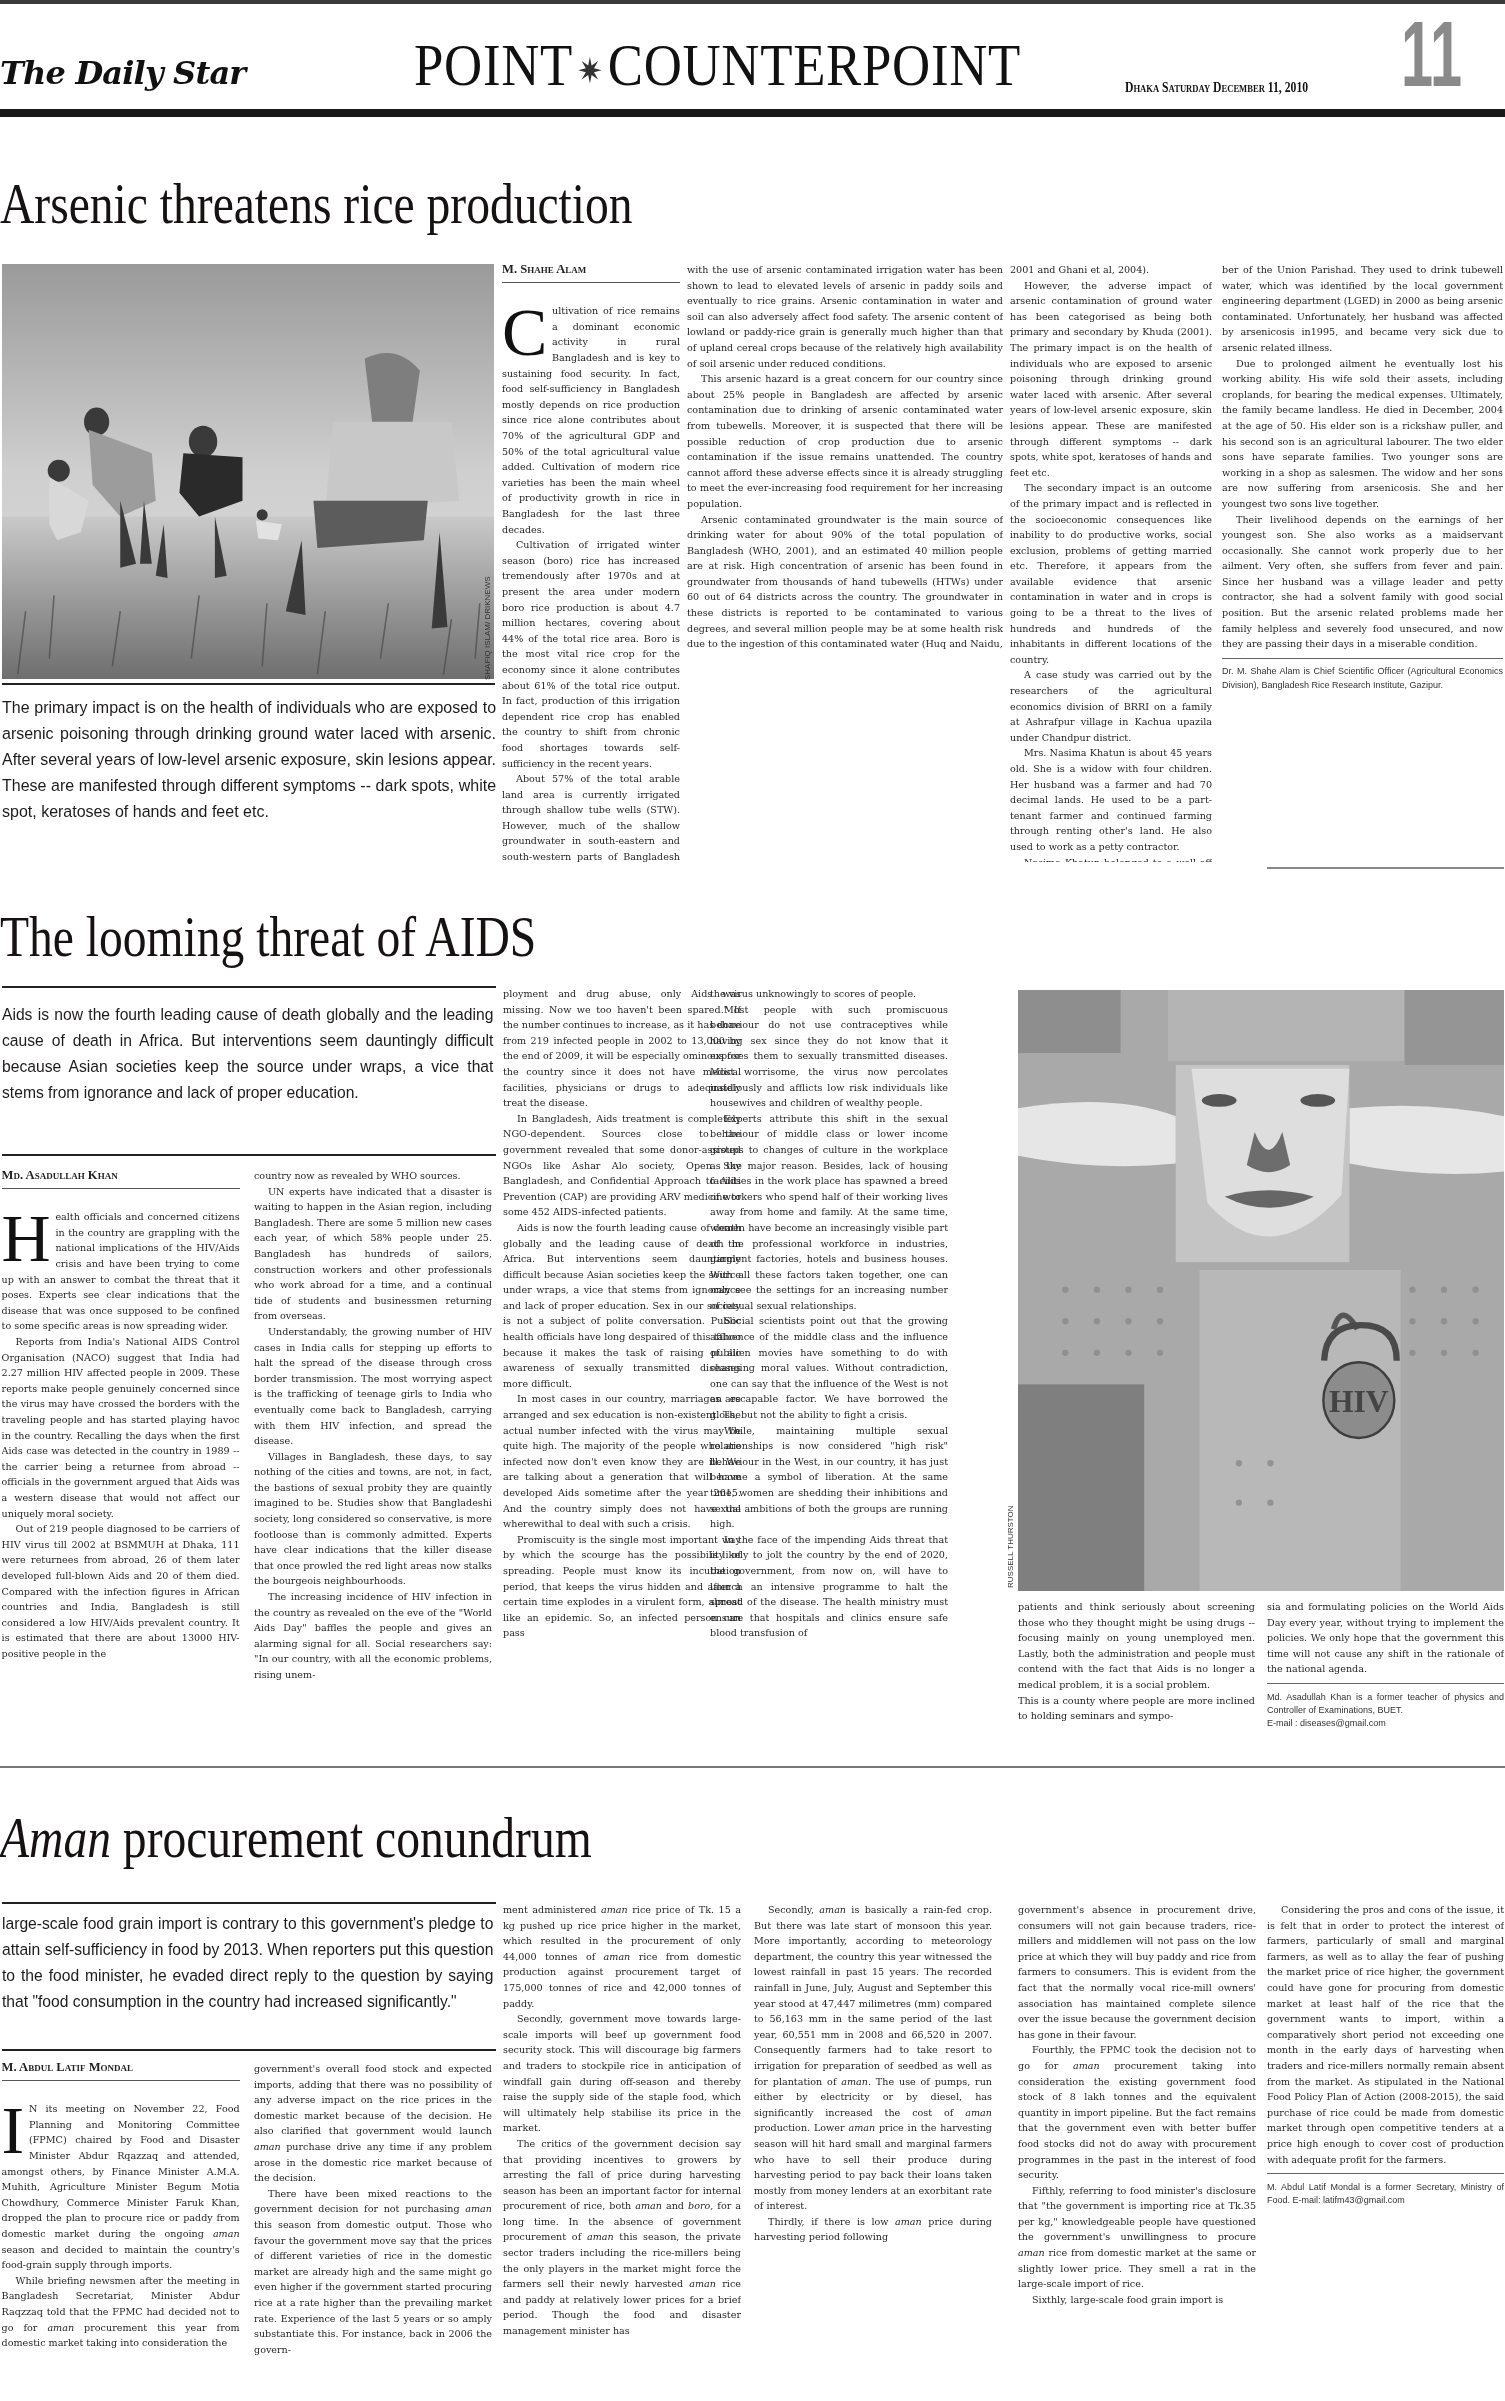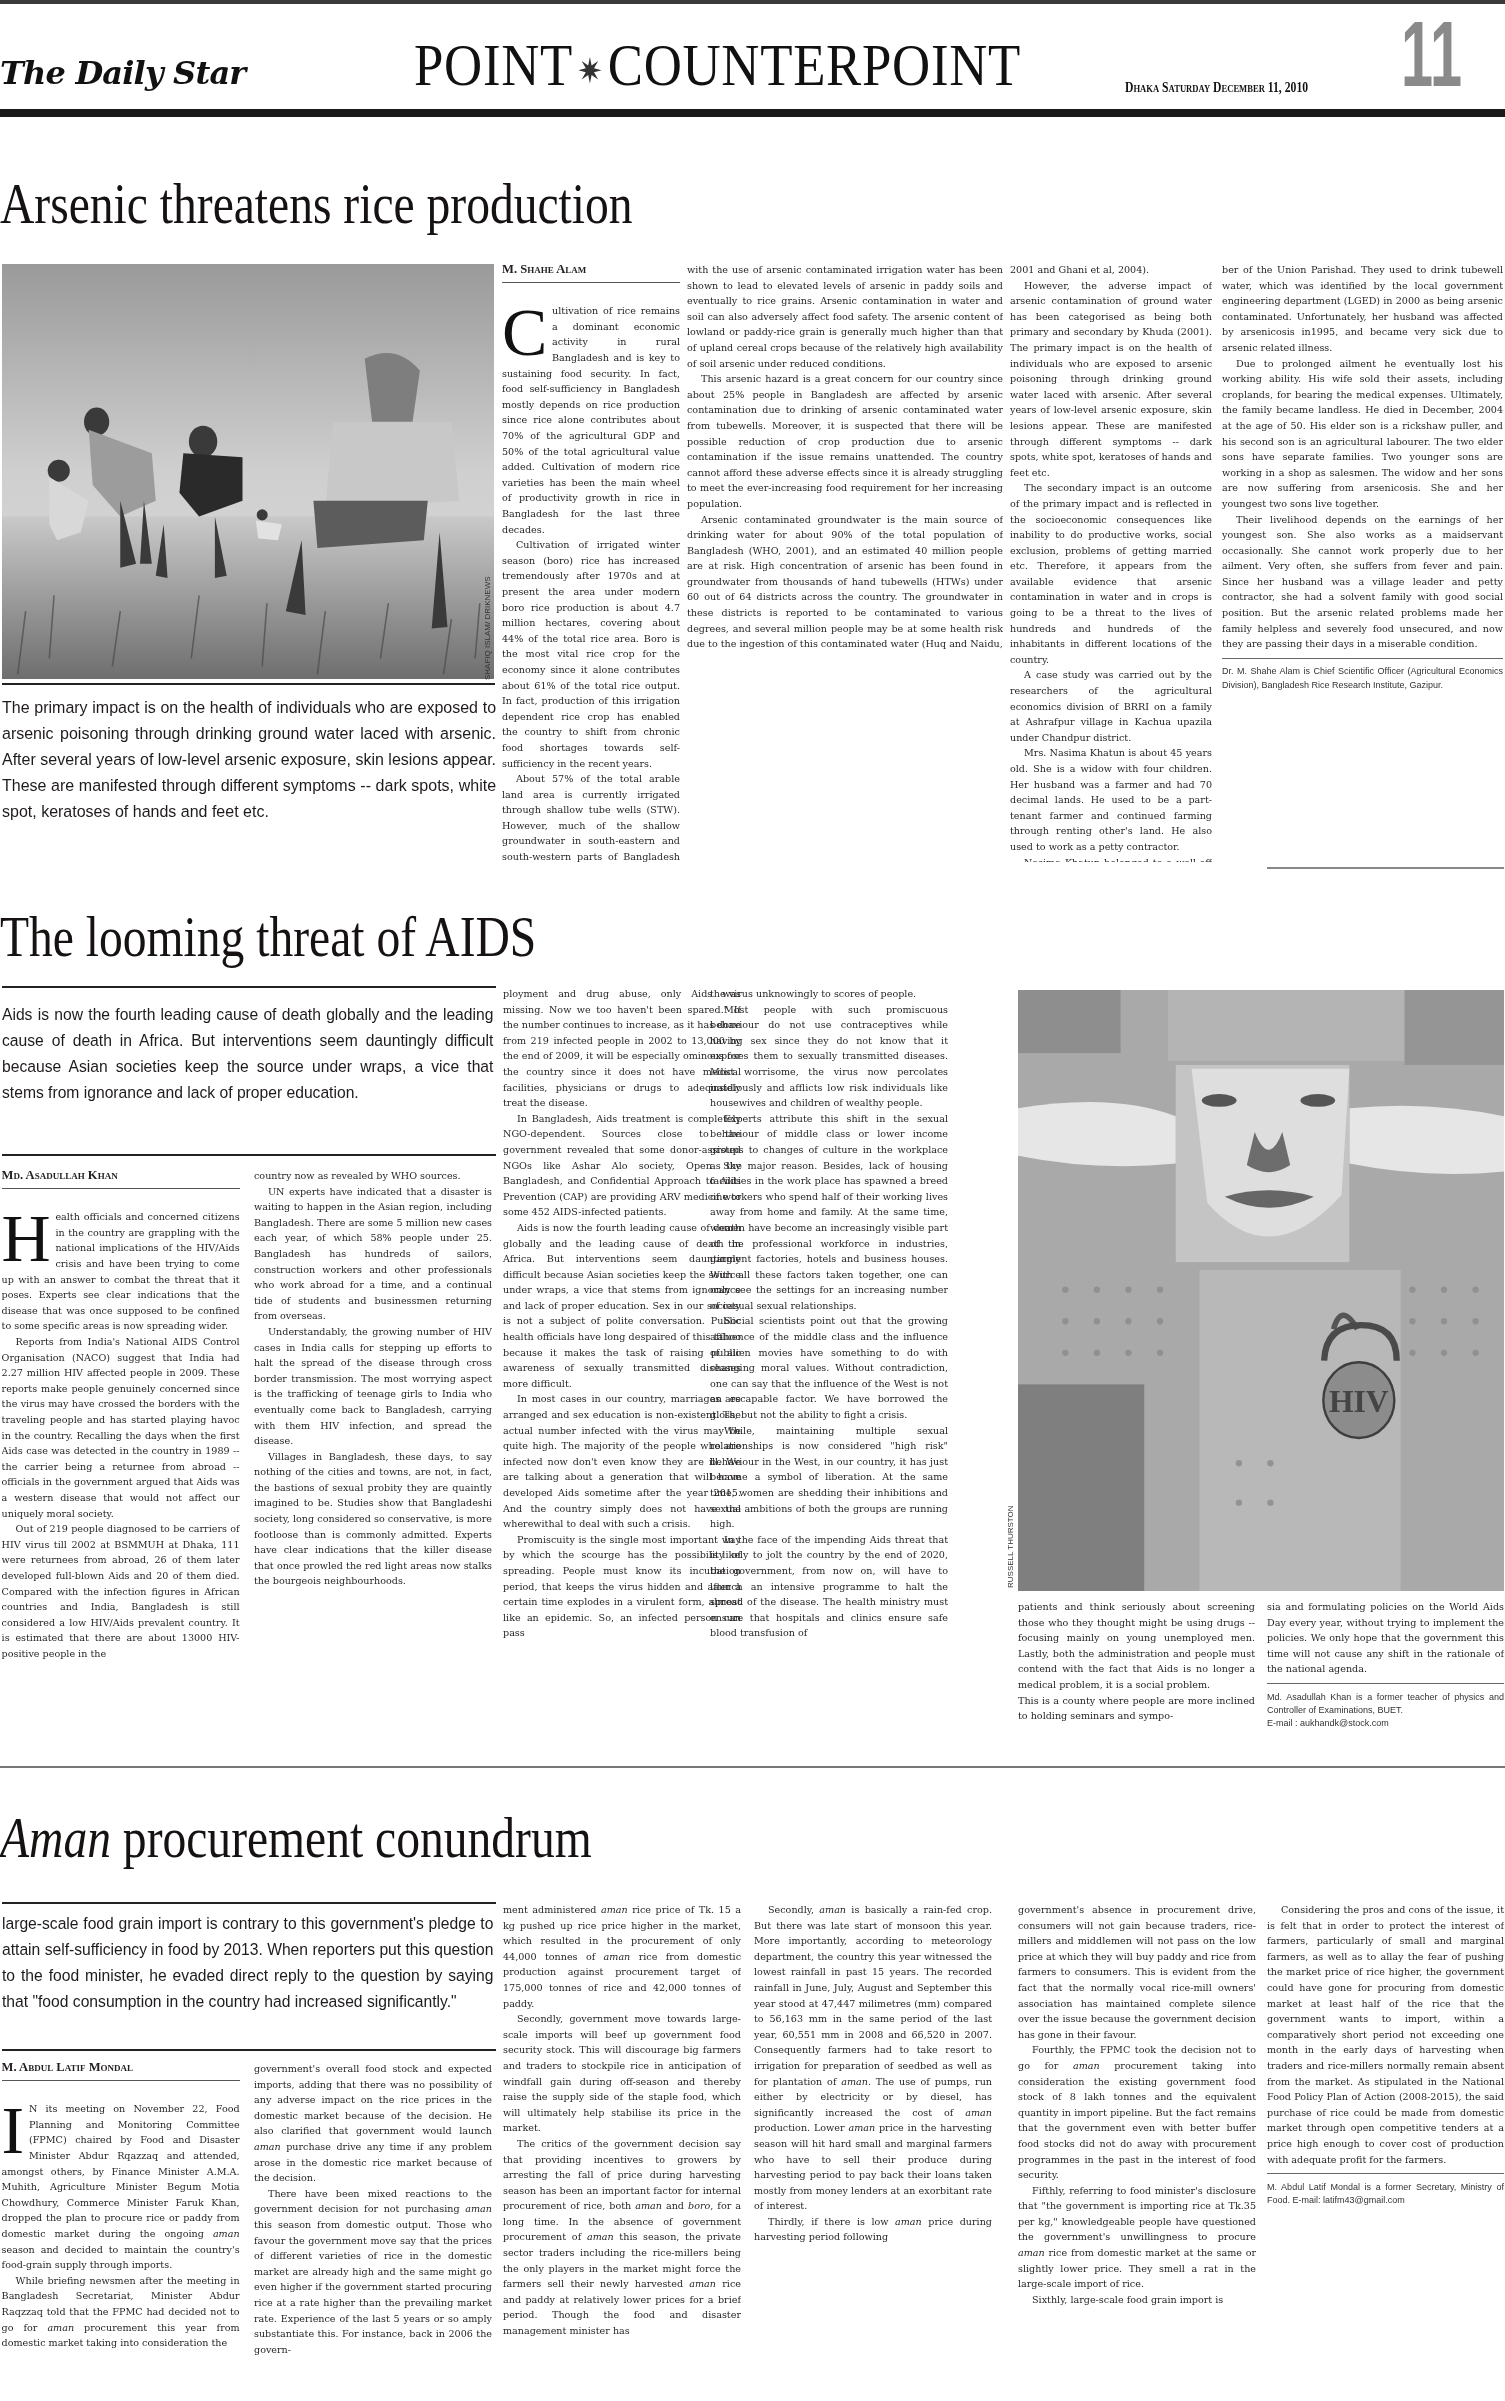--- a/index.html
+++ b/index.html
@@ -126,20 +126,21 @@
   <span class="dropcap">H</span>
   <p class="noind">ealth officials and concerned citizens in the country are grappling with the national implications of the HIV/Aids crisis and have been trying to come up with an answer to combat the threat that it poses. Experts see clear indications that the disease that was once supposed to be confined to some specific areas is now spreading wider.</p>
   <p>Reports from India's National AIDS Control Organisation (NACO) suggest that India had 2.27 million HIV affected people in 2009. These reports make people genuinely concerned since the virus may have crossed the borders with the traveling people and has started playing havoc in the country. Recalling the days when the first Aids case was detected in the country in 1989 -- the carrier being a returnee from abroad -- officials in the government argued that Aids was a western disease that would not affect our uniquely moral society.</p>
   <p>Out of 219 people diagnosed to be carriers of HIV virus till 2002 at BSMMUH at Dhaka, 111 were returnees from abroad, 26 of them later developed full-blown Aids and 20 of them died. Compared with the infection figures in African countries and India, Bangladesh is still considered a low HIV/Aids prevalent country. It is estimated that there are about 13000 HIV-positive people in the</p>
 </div>
 <div class="col" style="left:254px; top:1168px; width:238px; height:552px;">
   <p class="noind">country now as revealed by WHO sources.</p>
   <p>UN experts have indicated that a disaster is waiting to happen in the Asian region, including Bangladesh. There are some 5 million new cases each year, of which 58% people under 25. Bangladesh has hundreds of sailors, construction workers and other professionals who work abroad for a time, and a continual tide of students and businessmen returning from overseas.</p>
   <p>Understandably, the growing number of HIV cases in India calls for stepping up efforts to halt the spread of the disease through cross border transmission. The most worrying aspect is the trafficking of teenage girls to India who eventually come back to Bangladesh, carrying with them HIV infection, and spread the disease.</p>
   <p>Villages in Bangladesh, these days, to say nothing of the cities and towns, are not, in fact, the bastions of sexual probity they are quaintly imagined to be. Studies show that Bangladeshi society, long considered so conservative, is more footloose than is commonly admitted. Experts have clear indications that the killer disease that once prowled the red light areas now stalks the bourgeois neighbourhoods.</p>
+  <p>The increasing incidence of HIV infection in the country as revealed on the eve of the "World Aids Day" baffles the people and gives an alarming signal for all. Social researchers say: "In our country, with all the economic problems, rising unem-</p>
 </div>
 <div class="col" style="left:503px; top:986px; width:238px; height:734px;">
   <p class="noind">ployment and drug abuse, only Aids was missing. Now we too haven't been spared." If the number continues to increase, as it has done from 219 infected people in 2002 to 13,000 by the end of 2009, it will be especially ominous for the country since it does not have medical facilities, physicians or drugs to adequately treat the disease.</p>
   <p>In Bangladesh, Aids treatment is completely NGO-dependent. Sources close to the government revealed that some donor-assisted NGOs like Ashar Alo society, Open Sky Bangladesh, and Confidential Approach to Aids Prevention (CAP) are providing ARV medicine to some 452 AIDS-infected patients.</p>
   <p>Aids is now the fourth leading cause of death globally and the leading cause of death in Africa. But interventions seem dauntingly difficult because Asian societies keep the source under wraps, a vice that stems from ignorance and lack of proper education. Sex in our society is not a subject of polite conversation. Public health officials have long despaired of this taboo because it makes the task of raising public awareness of sexually transmitted diseases more difficult.</p>
   <p>In most cases in our country, marriages are arranged and sex education is non-existent. The actual number infected with the virus may be quite high. The majority of the people who are infected now don't even know they are ill. We are talking about a generation that will have developed Aids sometime after the year 2015. And the country simply does not have the wherewithal to deal with such a crisis.</p>
   <p>Promiscuity is the single most important way by which the scourge has the possibility of spreading. People must know its incubation period, that keeps the virus hidden and after a certain time explodes in a virulent form, almost like an epidemic. So, an infected person can pass</p>
 </div>
 <div class="col" style="left:710px; top:986px; width:238px; height:734px;">
   <p class="noind">the virus unknowingly to scores of people.</p>
@@ -202,21 +203,21 @@
 <div class="credit" style="left:1006px; top:1588px;">RUSSELL THURSTON</div>
 
 <div class="col" style="left:1018px; top:1599px; width:237px; height:134px;">
   <p class="noind">patients and think seriously about screening those who they thought might be using drugs -- focusing mainly on young unemployed men. Lastly, both the administration and people must contend with the fact that Aids is no longer a medical problem, it is a social problem.</p>
   <p class="noind">This is a county where people are more inclined to holding seminars and sympo-</p>
 </div>
 <div class="col" style="left:1267px; top:1599px; width:237px; height:158px;">
   <p class="noind">sia and formulating policies on the World Aids Day every year, without trying to implement the policies. We only hope that the government this time will not cause any shift in the rationale of the national agenda.</p>
   <div class="author-note">
     <div>Md. Asadullah Khan is a former teacher of physics and Controller of Examinations, BUET.</div>
-    <div>E-mail : aukhandk@stock.com</div>
+    <div>E-mail : diseases@gmail.com</div>
   </div>
 </div>
 <div class="rule" style="left:0; top:1766px; width:1506px; height:1.6px; background:#777;"></div>
 
 <div class="abs headline" style="left:0; top:1809px;">
   <i>Aman</i><span> procurement conundrum</span>
 </div>
 <div class="rule" style="left:1.6px; top:1902px; width:494px; height:2.4px;"></div>
 <div class="standfirst" style="left:1.6px; top:1910px; width:546px;">large-scale food grain import is contrary to this government's pledge to attain self-sufficiency in food by 2013. When reporters put this question to the food minister, he evaded direct reply to the question by saying that "food consumption in the country had increased significantly."</div>
 <div class="rule" style="left:1.6px; top:2049px; width:494px; height:2.4px;"></div>

